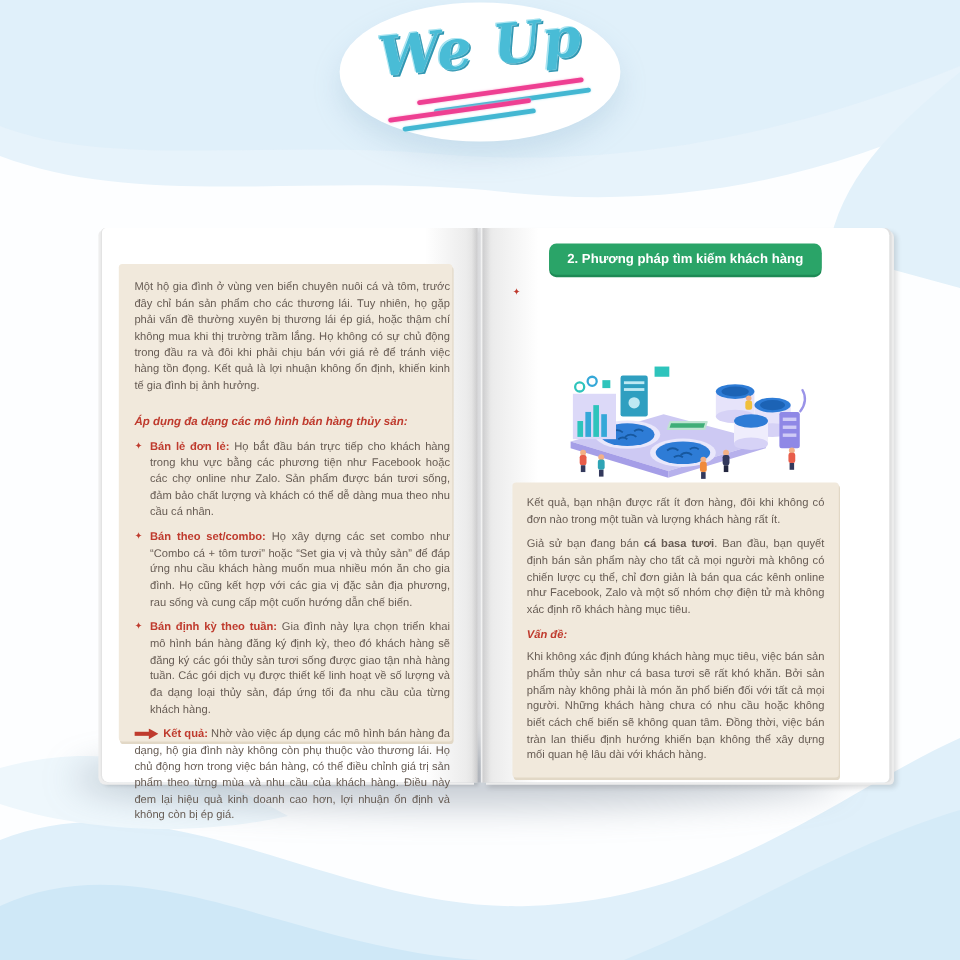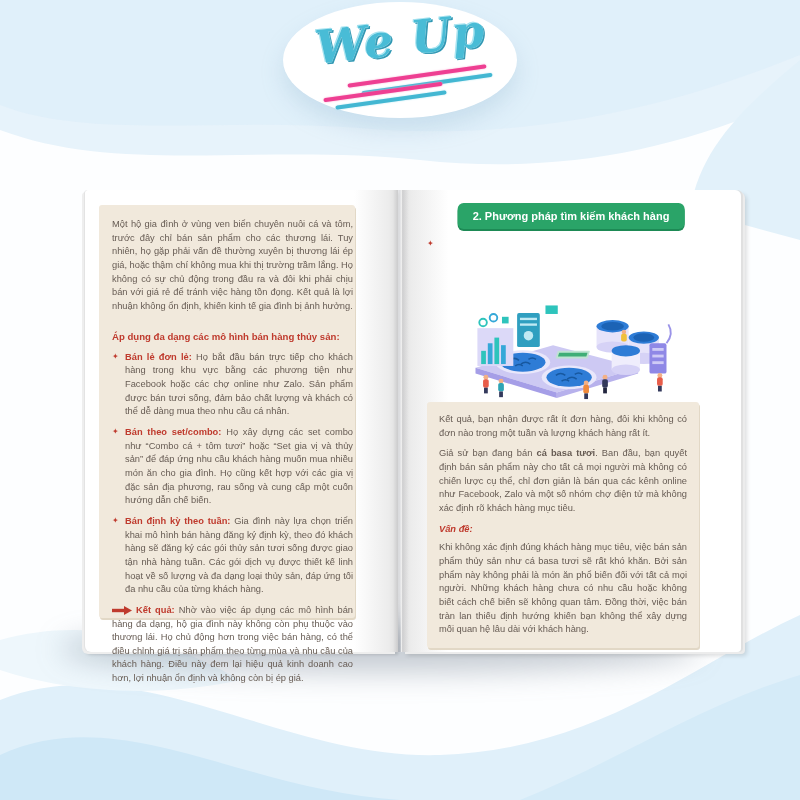--- a/index.html
+++ b/index.html
@@ -33,28 +33,28 @@
     background:linear-gradient(to right,#ffffff 0%,#ffffff 86%,#ececec 97%,#dedede 100%);
     box-shadow:-1px 0 0 #e3e3e3,-3px 2px 0 #eeeeee,0 3px 3px rgba(0,0,0,.12);}
   .page.right{left:316px;width:340px;border-radius:0 6px 4px 0;
     background:linear-gradient(to left,#ffffff 0%,#ffffff 86%,#ececec 97%,#e0e0e0 100%);
     box-shadow:2px 0 0 #e0e0e0,4px 2px 0 #ececec,6px 4px 4px rgba(0,0,0,.12);}
   .spine{position:absolute;left:308px;top:0;width:16px;height:462px;z-index:4;
     background:linear-gradient(to right,rgba(0,0,0,0) 0%,rgba(70,70,80,.18) 45%,rgba(255,255,255,.6) 52%,rgba(70,70,80,.12) 60%,rgba(0,0,0,0) 100%);}
 
   
   .beige-box{background:#f1e9dc;border-radius:3px;}
-  .left-box{position:absolute;left:14px;top:15px;width:256px;bottom:34px;padding:13px 2px 10px 13px;box-sizing:border-box;
+  .left-box{position:absolute;left:14px;top:30px;width:278px;bottom:34px;padding:13px 2px 10px 13px;box-sizing:border-box;
     box-shadow:1px 2px 0 #e2d8c6;}
   .body-text{font-size:9.3px;line-height:1.47;color:#665b53;text-align:justify;}
   .red{color:#bf3a2d;font-weight:bold;}
   p.blk{margin:0 0 7px 0;}
   .bullet{position:relative;padding-left:13px;margin:0 0 7px 0;}
   .bullet .mark{position:absolute;left:0;top:0;color:#bf3a2d;font-size:8px;}
-  h3.sec{font-size:9.6px;margin:16px 0 7px 0;color:#bf3a2d;}
+  h3.sec{font-size:9.6px;margin:16px 0 7px 0;color:#bf3a2d;font-style:italic;}
 
   
   .pill{position:absolute;left:50%;top:13px;transform:translateX(-50%);background:#2aa468;color:#fff;
     font-weight:bold;font-size:11px;padding:7px 15px;border-radius:6px;white-space:nowrap;box-shadow:0 2px 0 #1d8a55;}
   .rp-intro{position:absolute;left:26px;top:48px;width:268px;}
   .illus{position:absolute;left:50%;top:106px;transform:translateX(-50%);}
   .right-box{position:absolute;left:26px;top:212px;width:272px;padding:11px 12px;box-sizing:border-box;
     box-shadow:1px 2px 0 #e2d8c6;}
 
   .arrow-svg{display:inline-block;vertical-align:-2px;margin-right:4px;}

